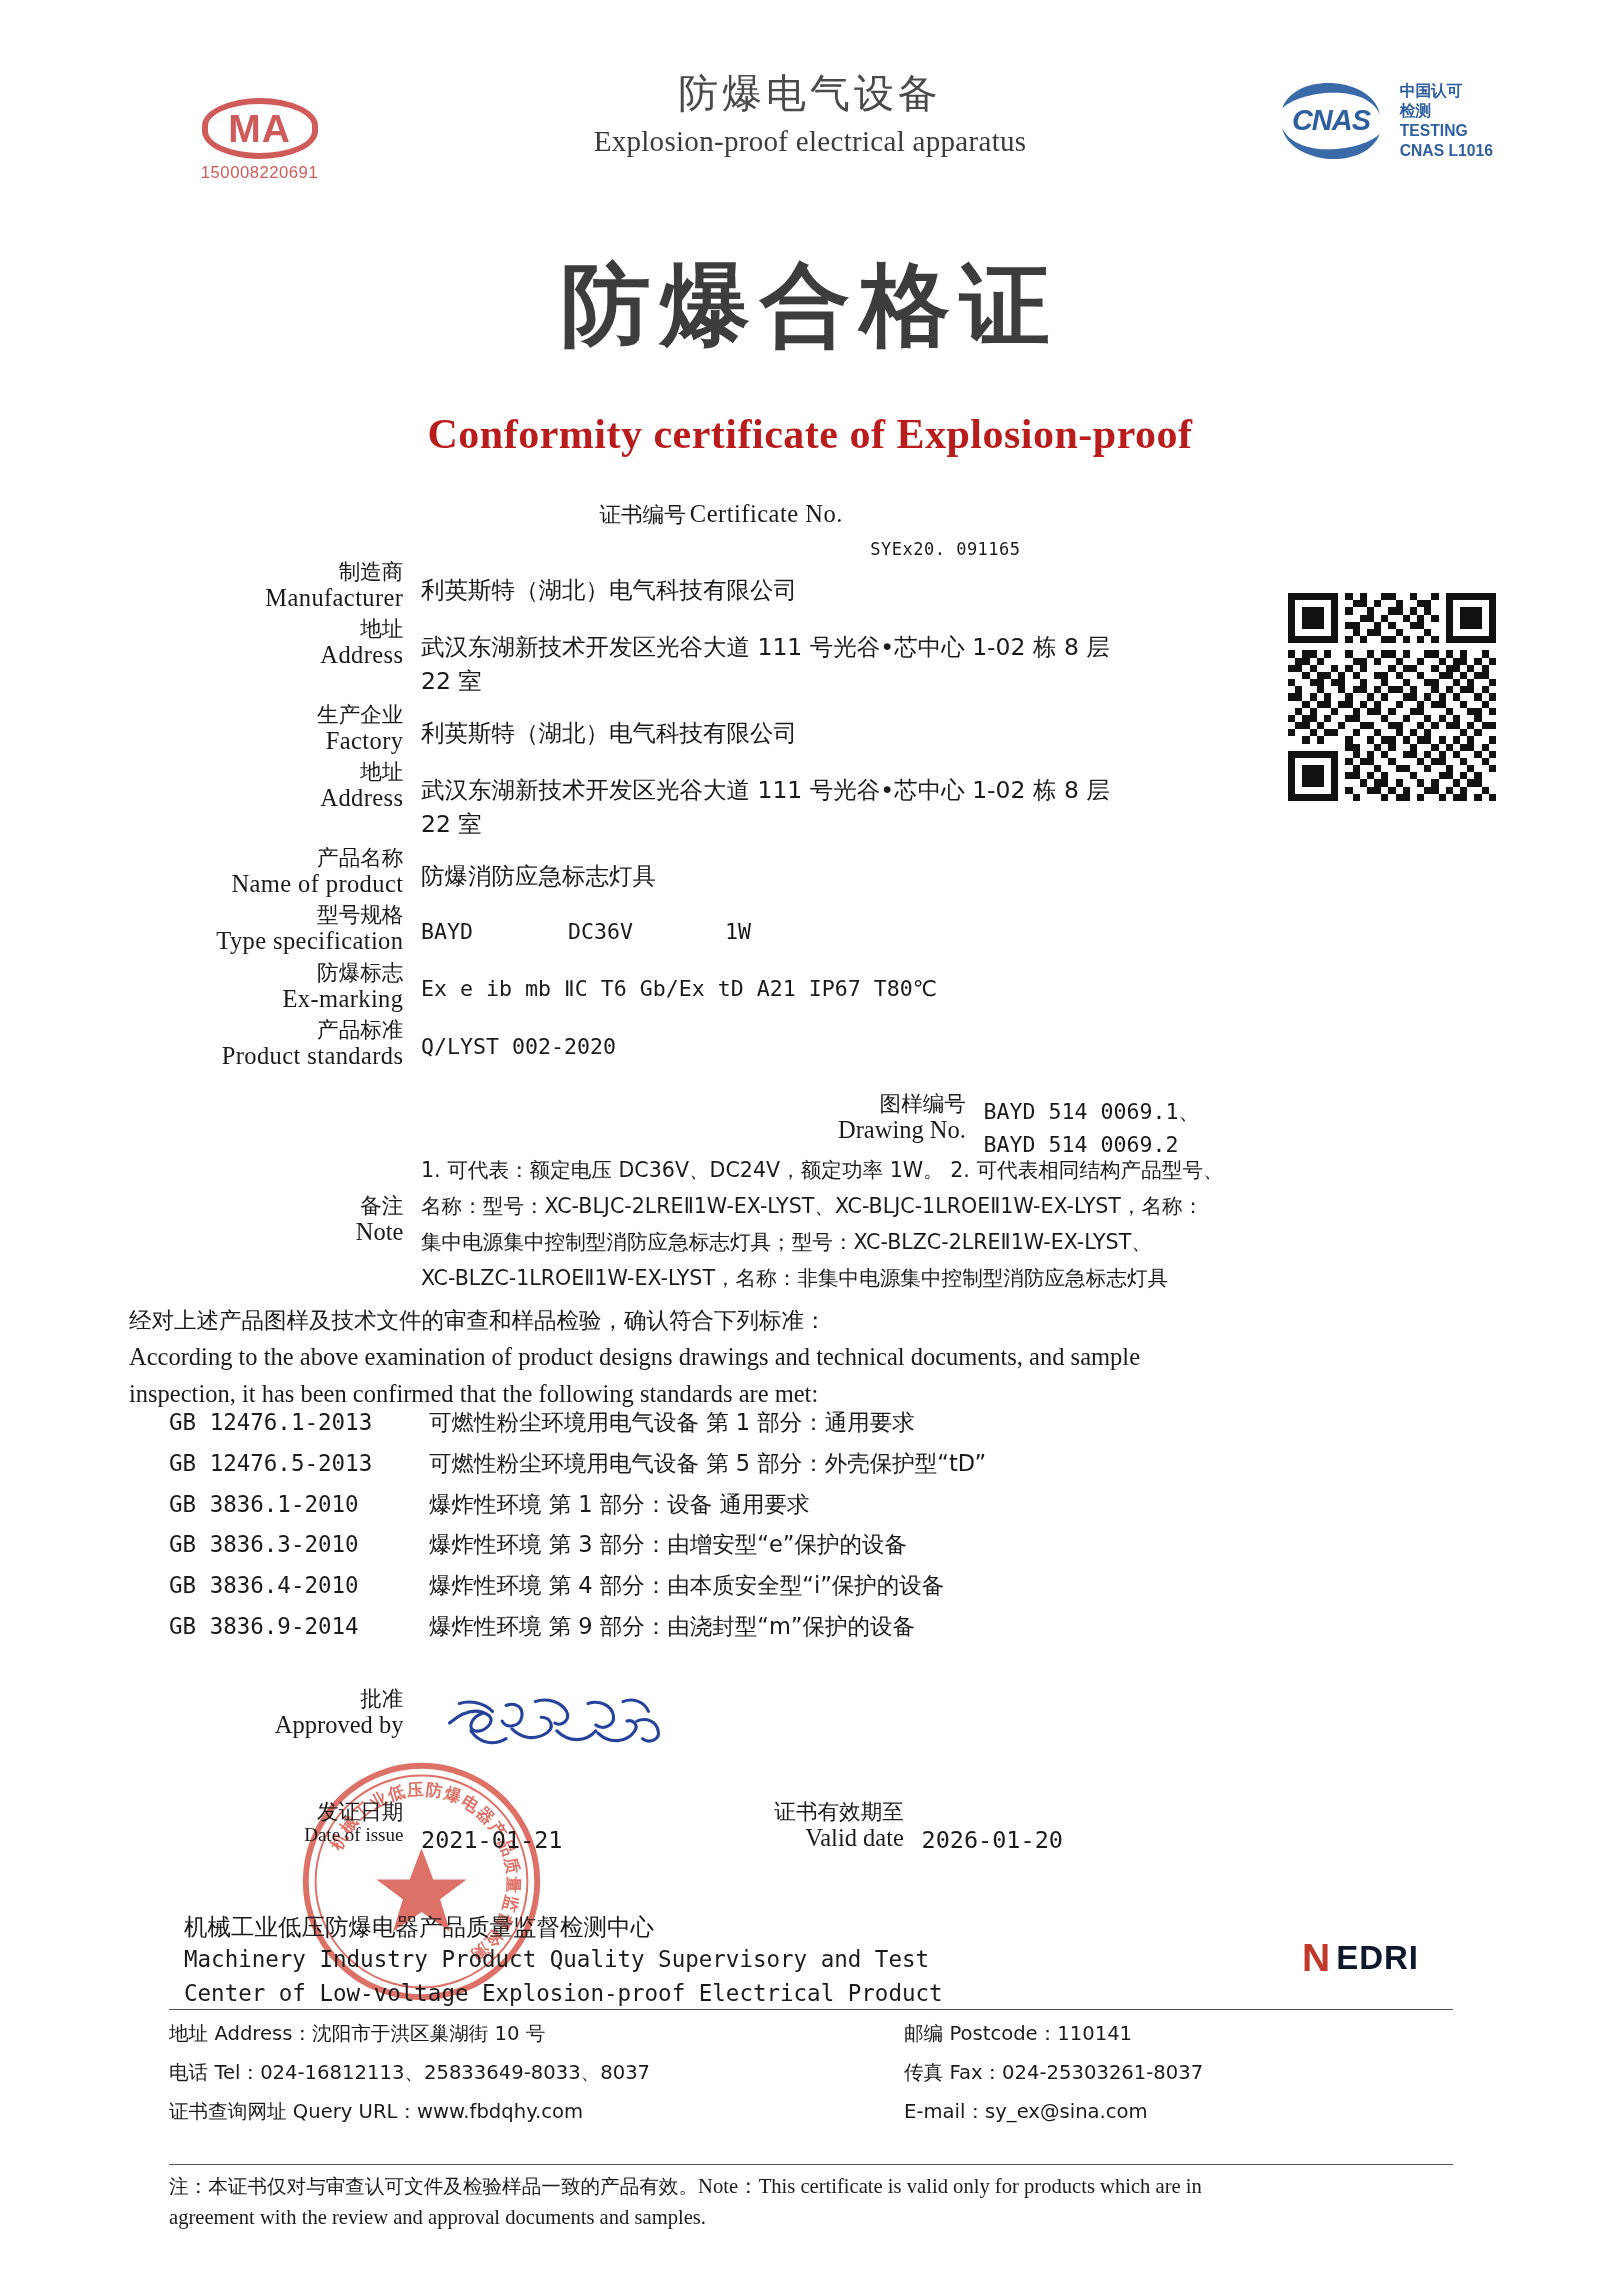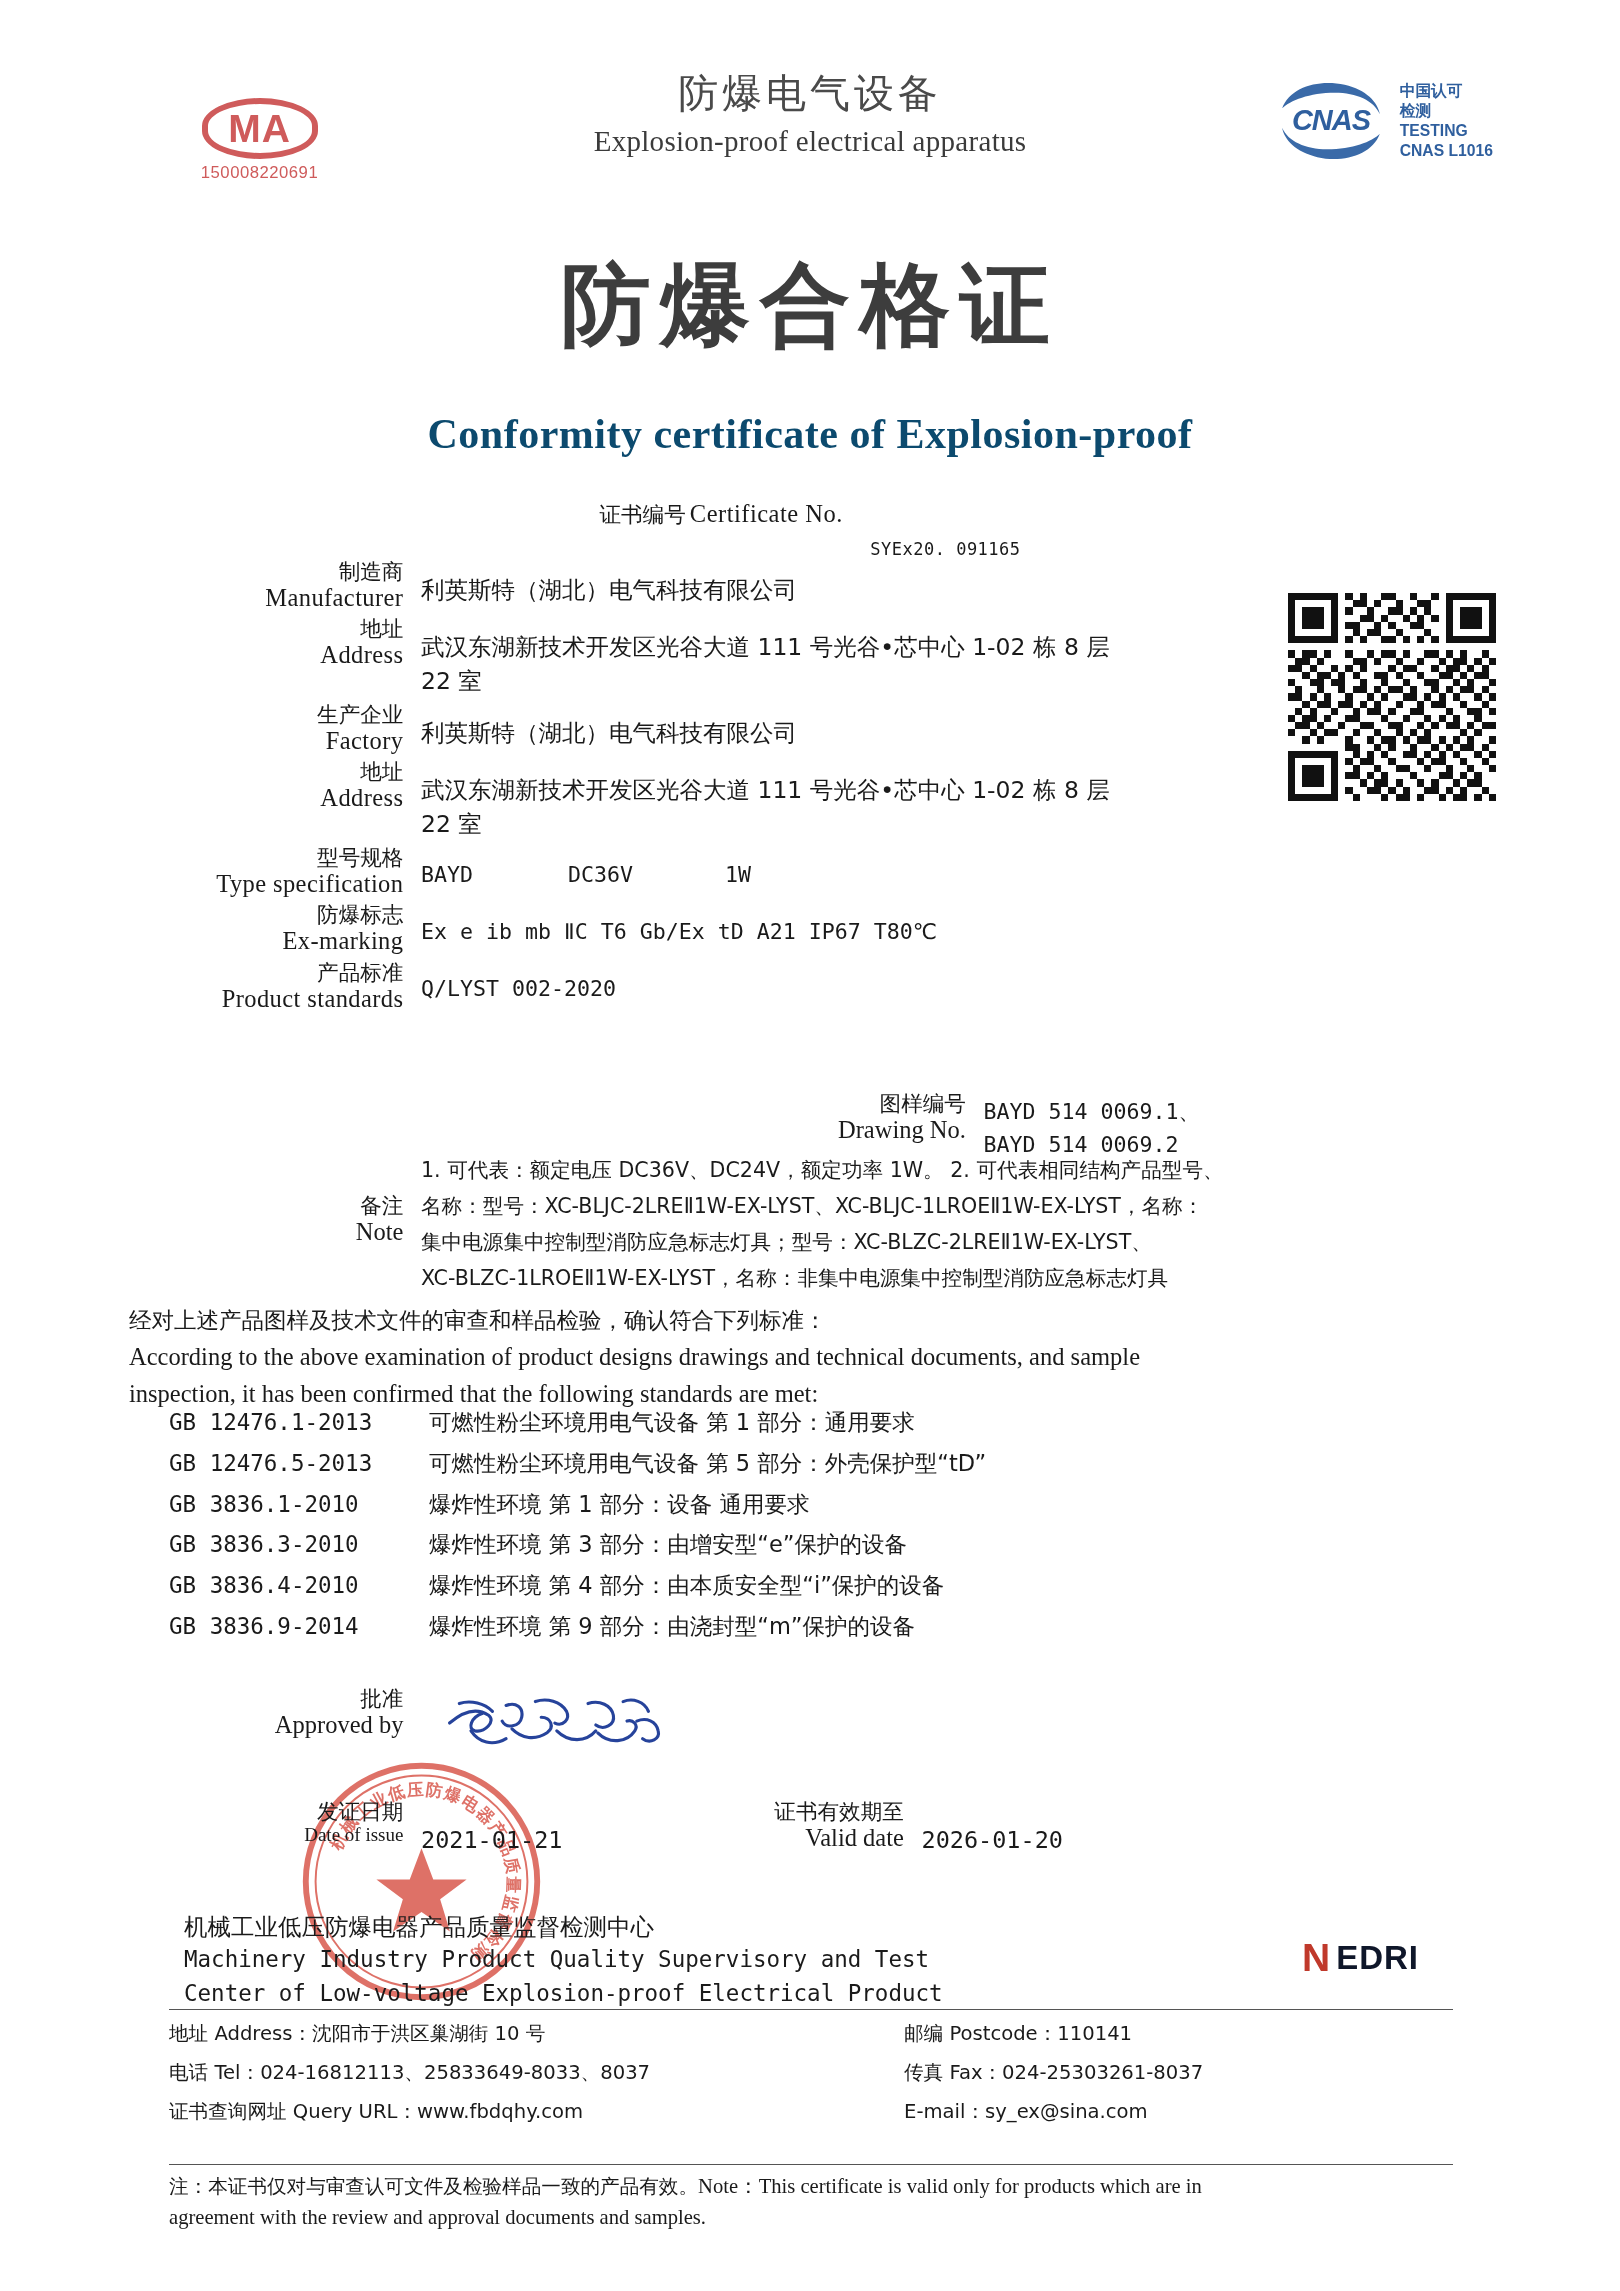--- a/index.html
+++ b/index.html
@@ -39,21 +39,21 @@
   .cnas-text{font-family:"DejaVu Sans","Liberation Sans",sans-serif;
     font-size:15.7px;color:#2f5f9e;line-height:1.28;font-weight:700;}
   .cnas-text .en{font-family:"Liberation Sans",sans-serif;font-size:15.7px;}
 
   
   .big-cn{position:absolute;left:0;right:0;top:245px;text-align:center;
     font-family:"DejaVu Sans","Liberation Sans",sans-serif;
     font-size:90px;font-weight:700;color:#3d3d3d;letter-spacing:9.8px;}
   .big-en{position:absolute;left:0;right:0;top:410px;text-align:center;
     font-family:"Liberation Serif",serif;font-weight:700;
-    font-size:42px;color:#0c4a6e;letter-spacing:0.5px;}
+    font-size:42px;color:#b91c1c;letter-spacing:0.5px;}
 
   
   .certno{position:absolute;left:0;right:0;top:500px;
     display:flex;justify-content:center;align-items:flex-start;gap:27.4px;}
   .certno .lbl{text-align:center;line-height:1.18;}
   .certno .lbl .cn{font-family:"DejaVu Sans","Liberation Sans",sans-serif;font-size:21.6px;}
   .certno .lbl .en{font-family:"Liberation Serif",serif;font-size:24.5px;letter-spacing:0.5px;}
   .certno .val{font-family:"DejaVu Sans Mono","Liberation Mono",monospace;
     font-size:17px;margin-top:23.5px;letter-spacing:0.5px;text-align:center;}
 
@@ -476,20 +476,27 @@
     </div>
 
     <div class="row">
       <div class="lab">
         <span class="cn">地址</span>
         <span class="en">Address</span>
       </div>
       <div class="val val-wide">武汉东湖新技术开发区光谷大道 111 号光谷•芯中心 1-02 栋 8 层 22 室</div>
     </div>
 
+    <div class="row">
+      <div class="lab">
+        <span class="cn">产品名称</span>
+        <span class="en">Name of product</span>
+      </div>
+      <div class="val">防爆消防应急标志灯具</div>
+    </div>
 
     <div class="row">
       <div class="lab">
         <span class="cn">型号规格</span>
         <span class="en">Type specification</span>
       </div>
       <div class="val mono spec">
         <span class="s1">BAYD</span>
         <span class="s2">DC36V</span>
         <span>1W</span>

